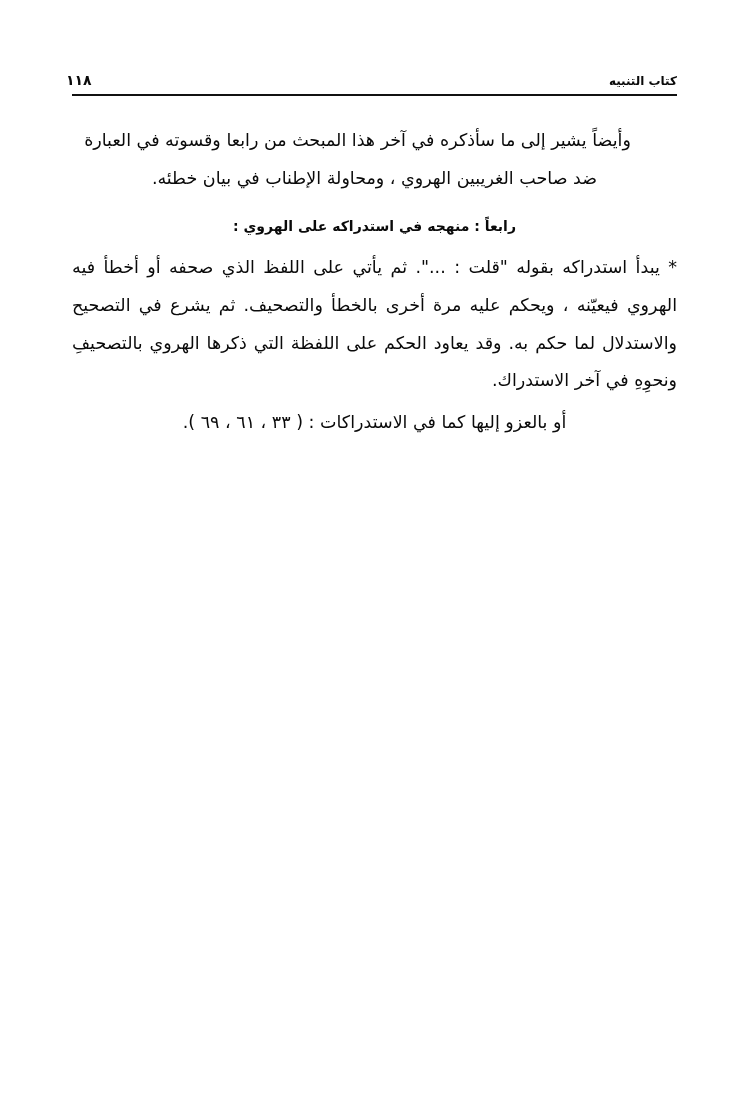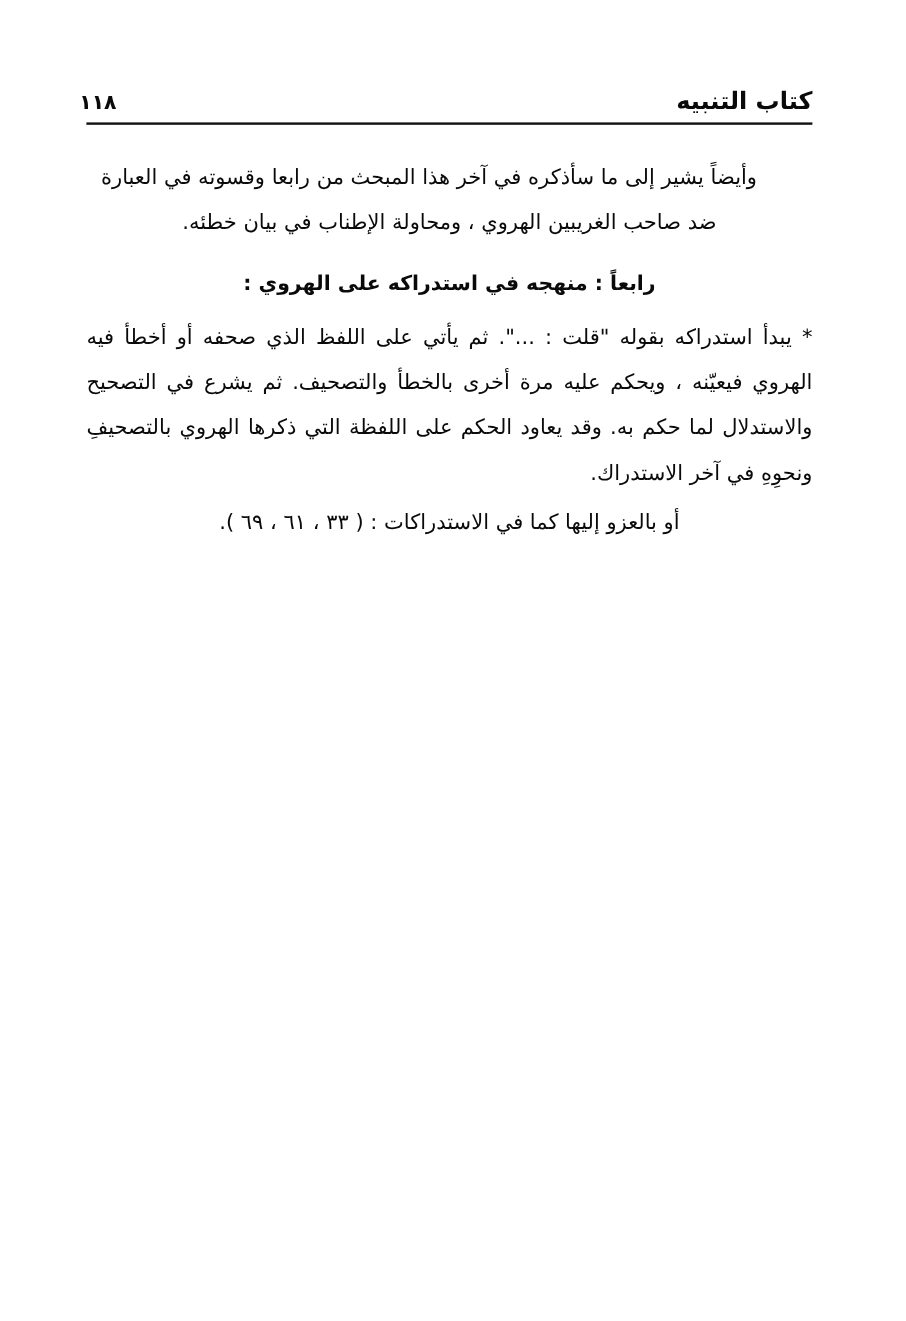--- a/index.html
+++ b/index.html
@@ -25,26 +25,26 @@
   .header {
     display: flex;
     flex-direction: row;
     align-items: baseline;
     justify-content: space-between;
     direction: rtl;
     margin-top: 12px;
     margin-bottom: 6px;
   }
   .header-title {
-    font-size: 20px;
+    font-size: 12px;
     font-weight: bold;
     letter-spacing: 0;
   }
   .header-page {
-    font-size: 17px;
+    font-size: 14px;
     font-weight: bold;
     margin-left: -6px;
   }
   .header-rule {
     border-bottom: 2px solid #111;
     margin: 4px 0 26px 0;
     width: 100%;
   }
   
   .content {
@@ -65,21 +65,21 @@
     text-align-last: center;
   }
   .right-end {
     text-align: justify;
     text-align-last: left;
   }
   .subheading {
     font-weight: bold;
     text-align: center;
     text-align-last: center;
-    font-size: 17px;
+    font-size: 14px;
     margin: 14px 0 8px 0;
     letter-spacing: -0.2px;
   }
   .bullet-para {
     text-indent: 0;
   }
   .near-center {
     text-align: center;
     text-align-last: center;
   }

